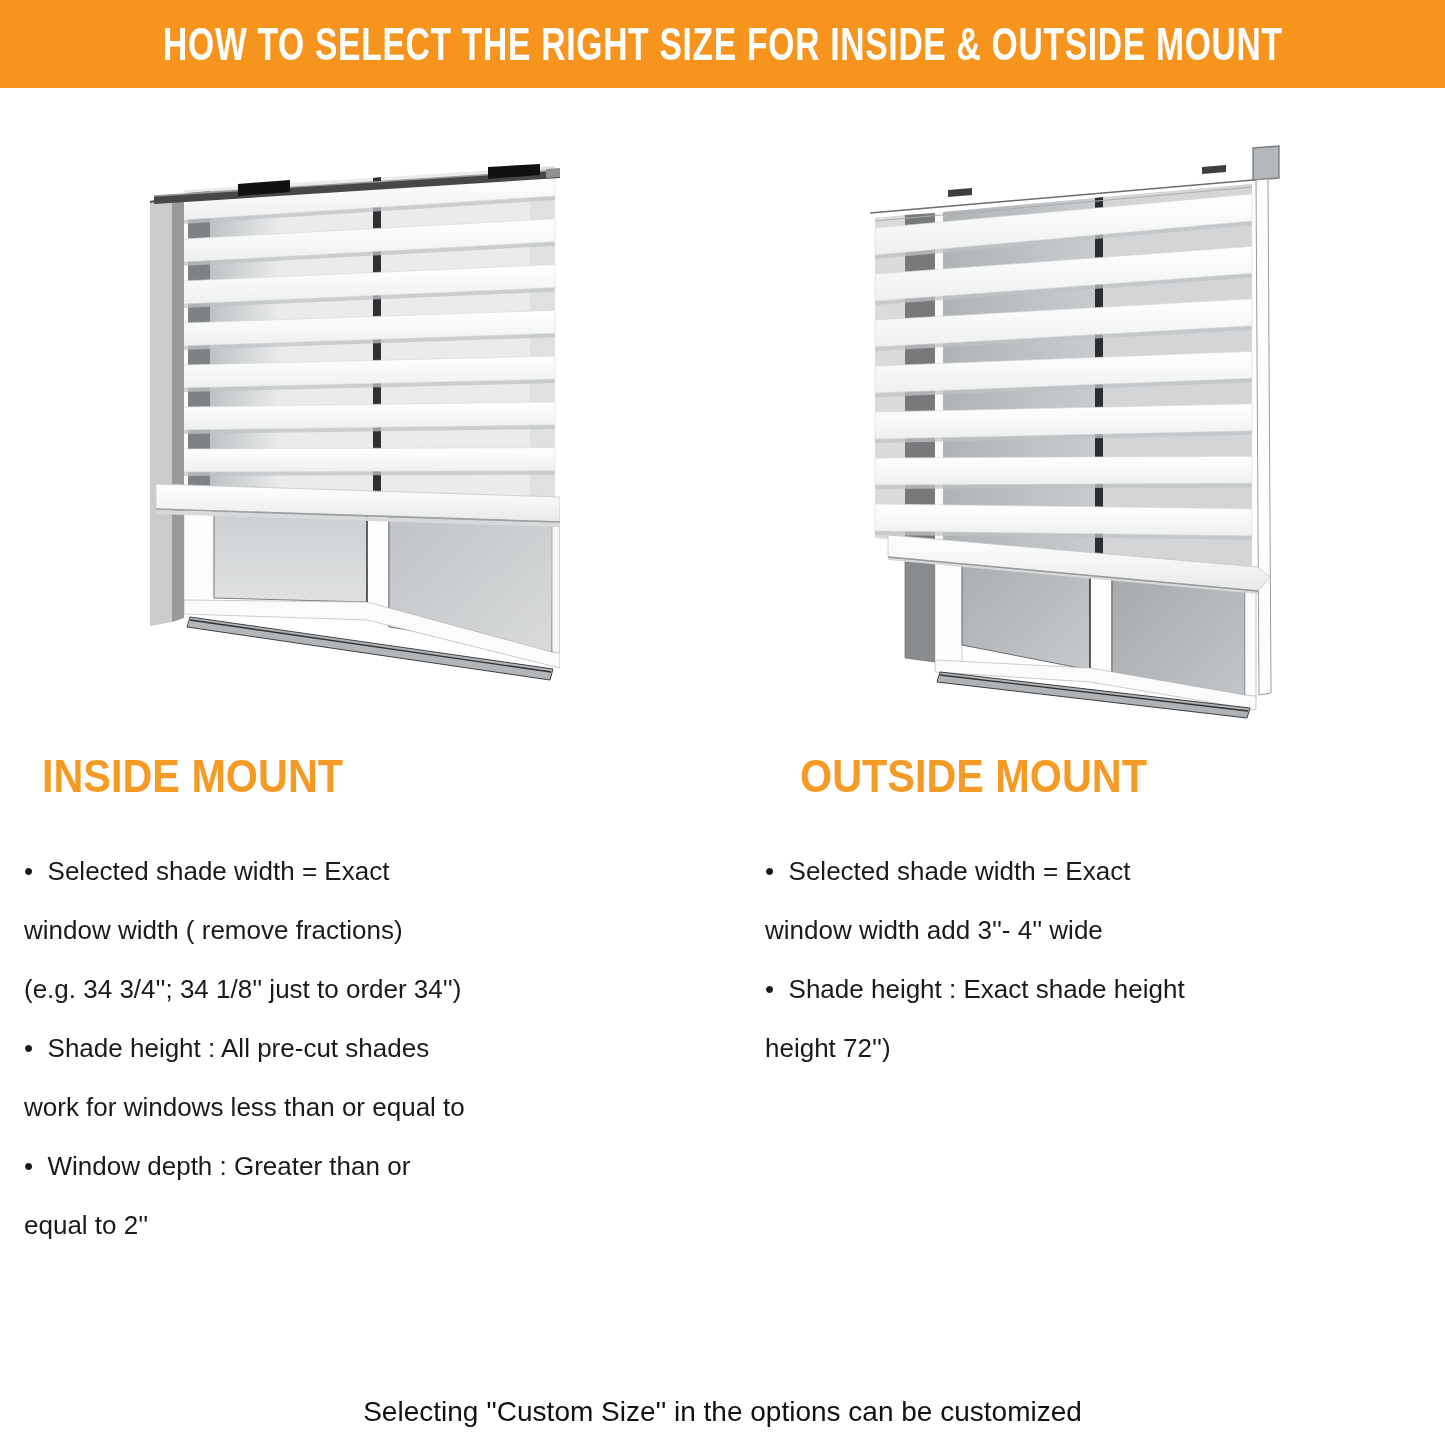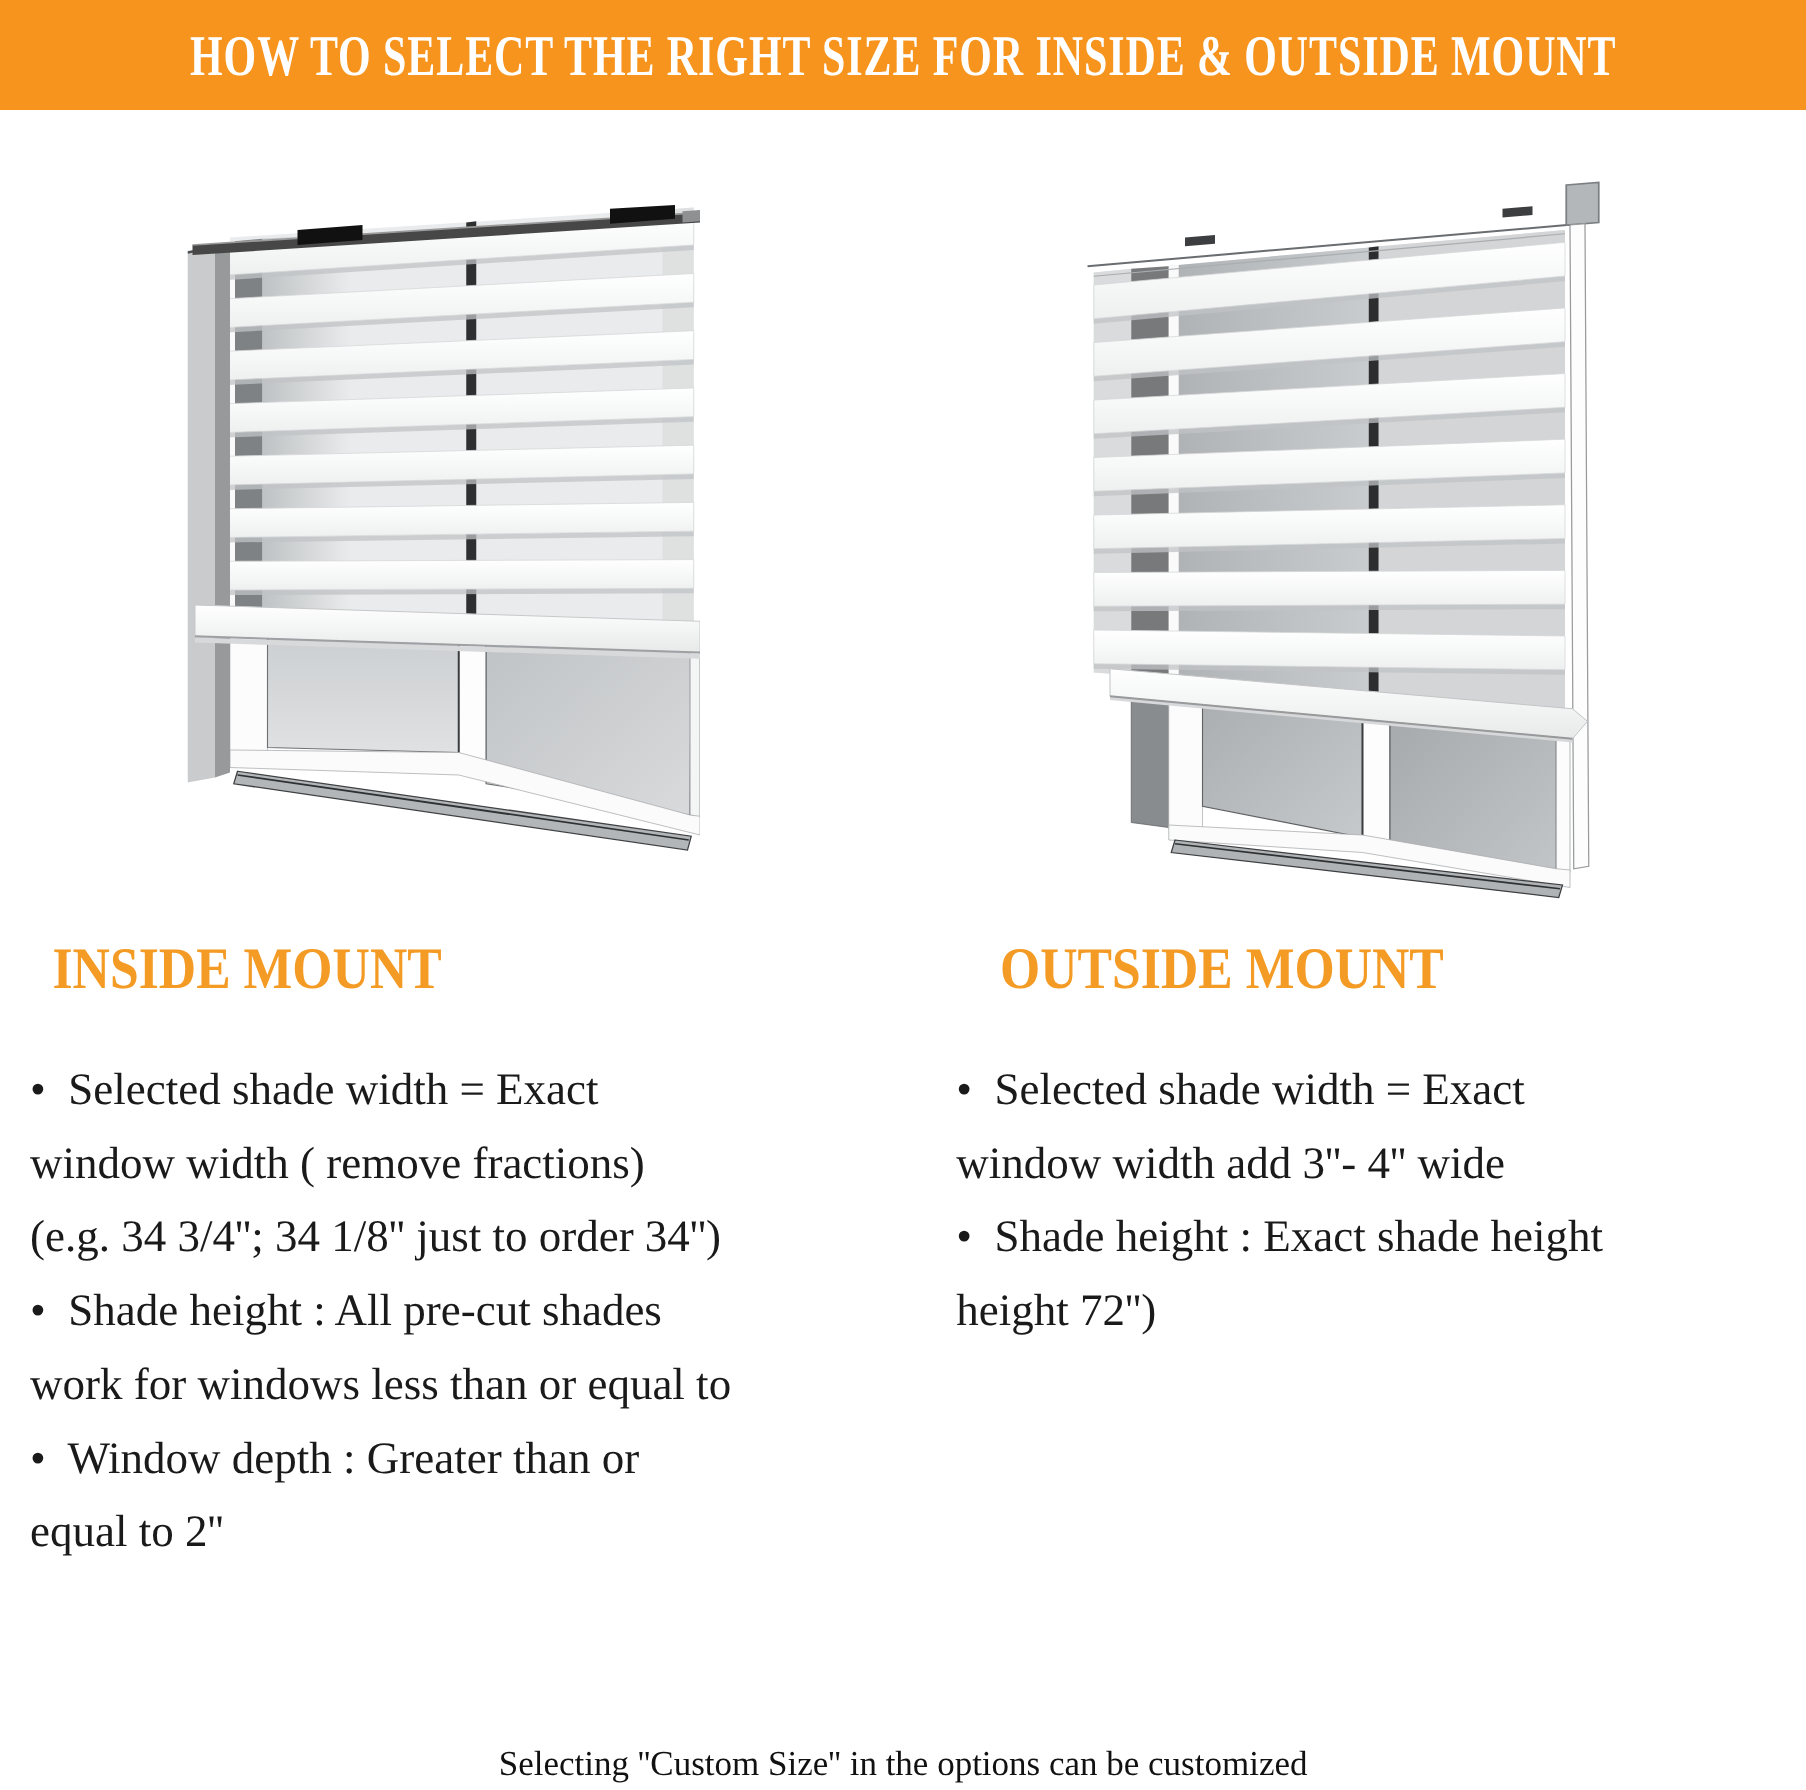--- a/index.html
+++ b/index.html
@@ -1,32 +1,32 @@
 <!DOCTYPE html>
 <html><head>
 <meta charset="utf-8">
 <style>
   html,body{margin:0;padding:0;background:#fff;}
   .page{position:relative;width:1445px;height:1432px;background:#ffffff;overflow:hidden;
-        font-family:Liberation Serif, serif;}
+        font-family:Liberation Sans, sans-serif;}
   
   .banner{position:absolute;left:0;top:0;width:1445px;height:88px;display:flex;
           align-items:center;justify-content:center;}
   .banner-title{font-size:46px;font-weight:bold;letter-spacing:1px;white-space:nowrap;
           transform:scaleX(0.73);transform-origin:center;}
   
   .mount-title{position:absolute;top:748px;font-size:47px;font-weight:bold;
           transform:scaleX(0.88);transform-origin:left;white-space:nowrap;}
   #inside-title{left:42px;}
   #outside-title{left:800px;}
   
   .col{position:absolute;top:842px;color:#1a1a1a;}
   #inside-col{left:24px;width:730px;}
   #outside-col{left:765px;width:660px;}
-  .line{height:59px;line-height:59px;font-size:36px;white-space:pre;}
+  .line{height:59px;line-height:59px;font-size:26px;white-space:pre;}
   
   .footer-note{position:absolute;left:0;top:1396px;width:1445px;text-align:center;
           font-size:28px;color:#111;}
   
   .illo{position:absolute;}
   #inside-illo{left:150px;top:150px;width:410px;height:535px;}
   #outside-illo{left:850px;top:140px;width:430px;height:590px;}
 </style>
 </head>
 <body>

